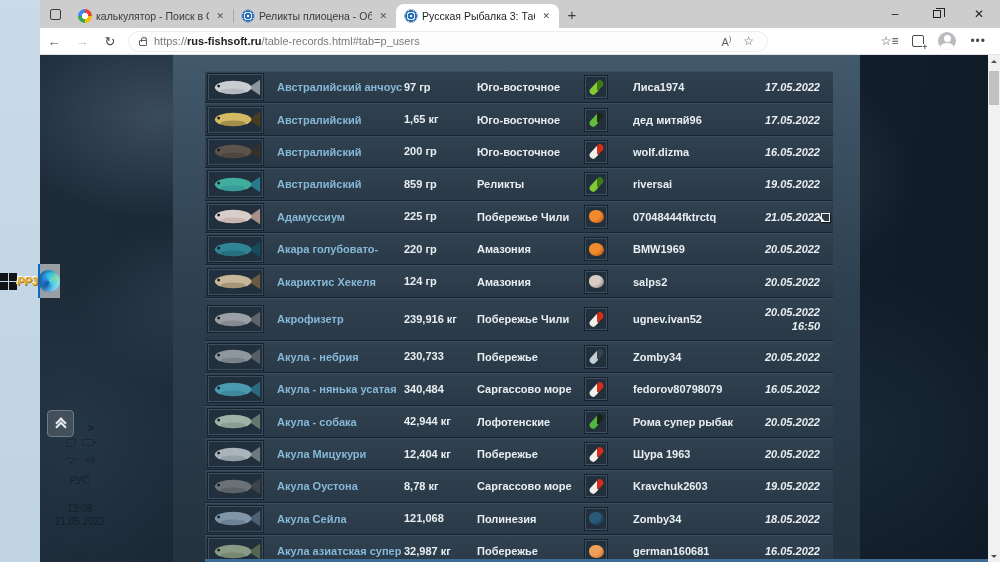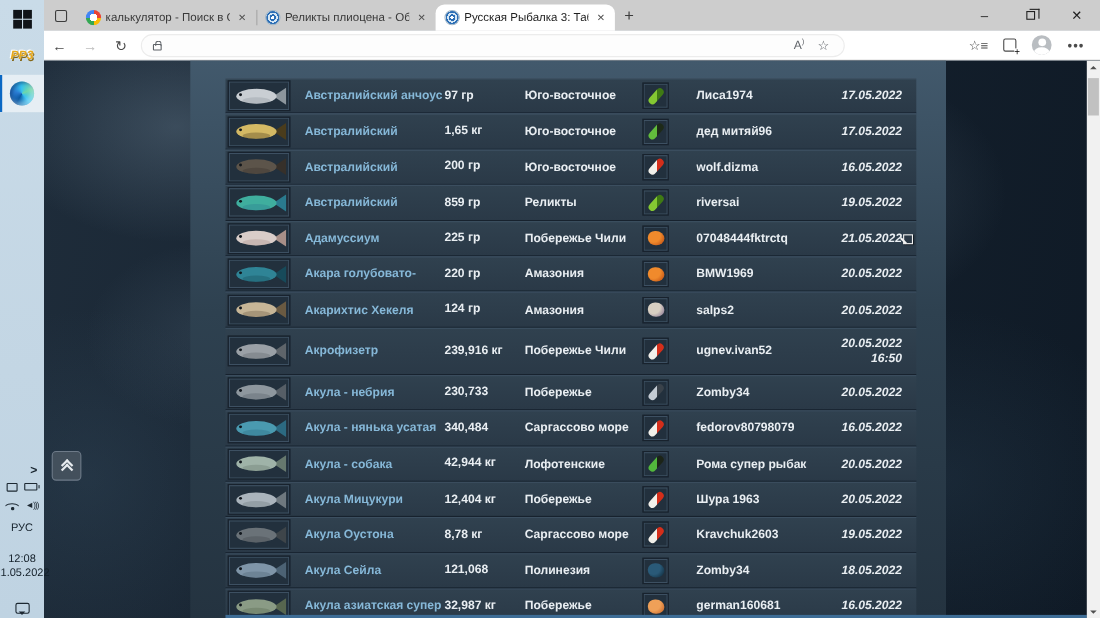--- a/index.html
+++ b/index.html
@@ -2,21 +2,21 @@
 <html><head>
 <meta charset="utf-8">
 <style>
   * { margin:0; padding:0; box-sizing:border-box; }
   html,body { width:1000px; height:562px; overflow:hidden; font-family:"Liberation Sans",sans-serif; }
   body { position:relative; background:#cfdde8; }
 
   
   .taskbar { position:absolute; left:0; top:0; width:40px; height:562px;
     background:linear-gradient(180deg,#c9dbe8,#c3d6e4 60%,#bfd3e2); z-index:50;
-    display:flex; flex-direction:column; }
+    display:flex; flex-direction:row; align-items:center; }
   .tb-btn { width:40px; height:34px; display:flex; align-items:center; justify-content:center; }
   .win-logo { width:17px; height:17px; display:grid; grid-template-columns:8px 8px; grid-template-rows:8px 8px; gap:1px; }
   .win-logo span { background:#101418; }
   .rr3 { font-weight:900; font-style:italic; font-size:11px; color:#e7a91c;
     text-shadow:0 0 2px #fff,1px 1px 0 #7c5c06,-1px -1px 0 #fff; }
   .tb-active { background:rgba(255,255,255,.55); box-shadow:inset 2px 0 0 #0b68c4; }
   .edge-icon { width:22px; height:22px; border-radius:50%;
     background:conic-gradient(from 210deg,#0c59a4,#2b7cd3,#35c1f1,#6fd8a8,#35c1f1,#0c59a4);
     box-shadow:inset -3px -3px 4px rgba(255,255,255,.35), inset 2px 2px 3px rgba(6,40,90,.45); }
   .tray { margin-top:auto; width:40px; display:flex; flex-direction:column; align-items:center;
@@ -200,20 +200,21 @@
       <div class="wc">✕</div>
     </div>
   </div>
 
   <div class="toolbar">
     <span class="nav-ic">←</span>
     <span class="nav-ic disabled">→</span>
     <span class="nav-ic">↻</span>
     <div class="addressbar">
       <span class="lock"></span>
+      <span class="url"><span>https://</span><b>rus-fishsoft.ru</b><span>/table-records.html#tab=p_users</span></span>
       <span class="ab-right">
         <span class="readaloud">A<sup>)</sup></span>
         <span class="star">☆</span>
       </span>
     </div>
     <div class="tb-right">
       <span class="star-lines">☆≡</span>
       <span class="collections"></span>
       <span class="avatar"></span>
       <span class="more">•••</span>

